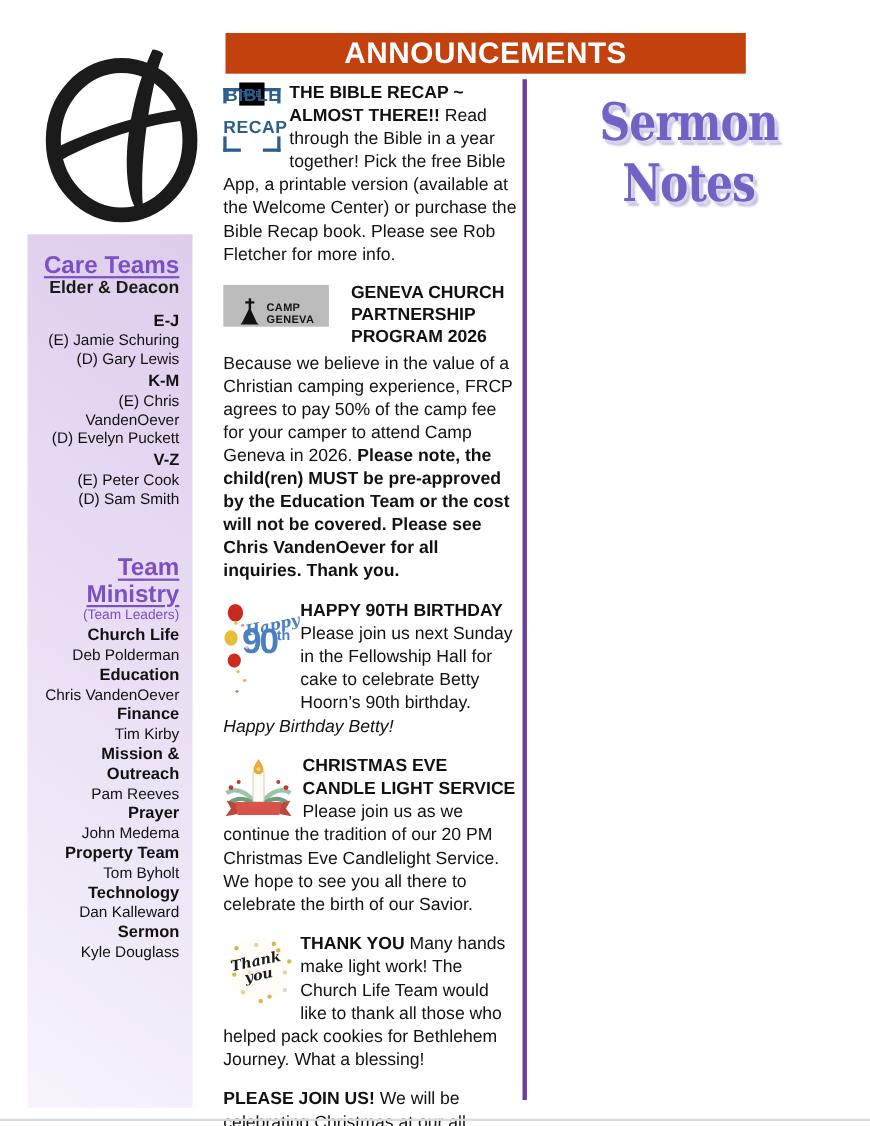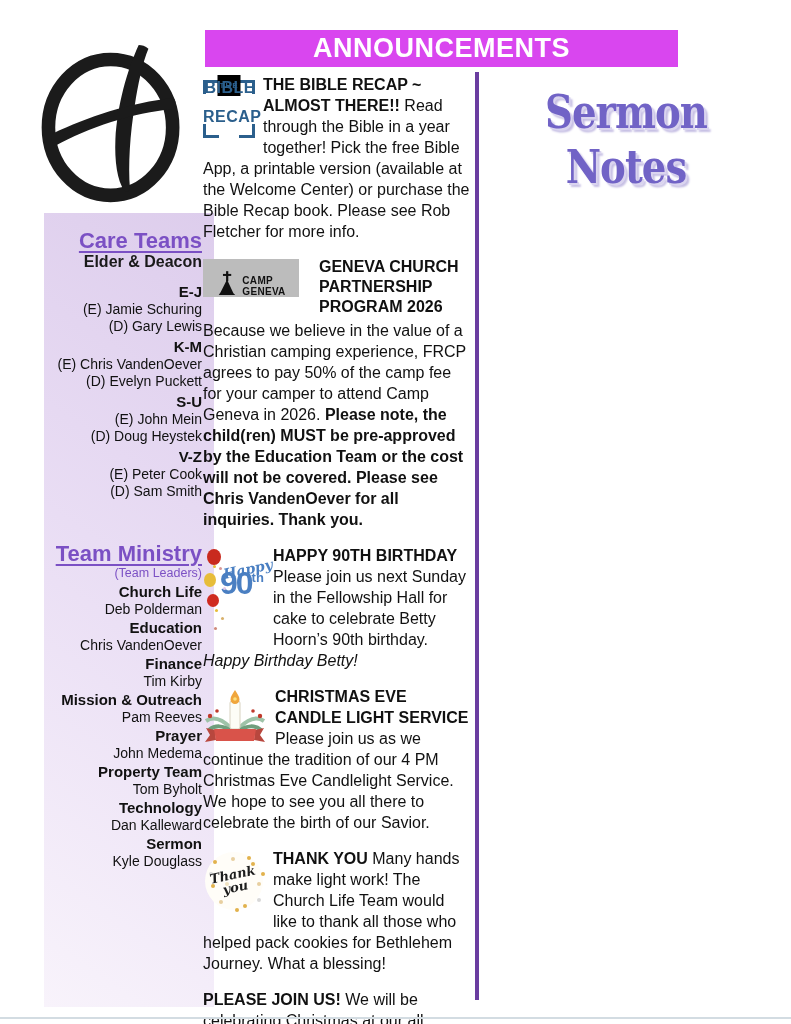--- a/index.html
+++ b/index.html
@@ -5,35 +5,35 @@
   html,body{margin:0;padding:0;}
   body{
     width:791px;height:1024px;position:relative;background:#ffffff;
     font-family:"Liberation Sans", sans-serif;color:#111;overflow:hidden;
   }
   .page{position:absolute;inset:0;}
 
   
   .banner{
     position:absolute;left:205px;top:30px;width:473px;height:37px;
-    background:#d946ef;display:flex;align-items:center;justify-content:center;
+    background:#c2410c;display:flex;align-items:center;justify-content:center;
   }
   .banner span{
     color:#ffffff;font-weight:bold;font-size:27px;letter-spacing:.5px;
   }
 
   
   .logo-box{position:absolute;left:30px;top:36px;width:165px;height:177px;background:#fff;}
   .logo-box svg{width:100%;height:100%;}
 
   
   .sidebar{
-    position:absolute;left:25px;top:213px;width:170px;height:794px;
+    position:absolute;left:25px;top:213px;width:150px;height:794px;
     background:linear-gradient(215deg,#ddcdec 0%,#e9ddf4 45%,#f8f3fb 100%);
-    box-sizing:border-box;padding:16px 12px 0 6px;text-align:right;margin-left:19px;
+    box-sizing:border-box;padding:16px 12px 0 6px;text-align:right;
   }
   .side-title{
     font-size:22px;font-weight:bold;color:#7b50c4;
     text-decoration:underline;text-underline-offset:3px;line-height:24px;
   }
   .side-sub{font-size:16px;font-weight:bold;color:#1a1a1a;margin-bottom:12px;}
   .tm-sub{font-size:12.5px;font-weight:normal;color:#7b50c4;margin-bottom:3px;}
   .grp{font-size:15px;font-weight:bold;line-height:18px;margin-top:3px;}
   .nm{font-size:14px;line-height:17px;}
   .role{font-size:15px;font-weight:bold;line-height:18px;margin-top:1px;}
@@ -156,25 +156,20 @@
 
     <div>
       <div class="grp">E-J</div>
       <div class="nm">(E) Jamie Schuring</div>
       <div class="nm">(D) Gary Lewis</div>
     </div>
     <div>
       <div class="grp">K-M</div>
       <div class="nm">(E) Chris VandenOever</div>
       <div class="nm">(D) Evelyn Puckett</div>
-    </div>
-    <div>
-      <div class="grp">S-U</div>
-      <div class="nm">(E) John Mein</div>
-      <div class="nm">(D) Doug Heystek</div>
     </div>
     <div>
       <div class="grp">V-Z</div>
       <div class="nm">(E) Peter Cook</div>
       <div class="nm">(D) Sam Smith</div>
     </div>
 
     <div class="tm-block">
       <div class="side-title">Team Ministry</div>
       <div class="tm-sub">(Team Leaders)</div>
@@ -254,21 +249,21 @@
           <circle cx="14" cy="23" r="1.8" fill="#c0392b"></circle>
           <circle cx="50" cy="23" r="1.8" fill="#c0392b"></circle>
           <rect x="27" y="13" width="10" height="28" rx="2" fill="#fdfdf6" stroke="#d8d2c0" stroke-width="1"></rect>
           <path d="M32,2 C34.5,6 36.5,8.5 36.5,11.5 A4.5,4.5 0 1 1 27.5,11.5 C27.5,8.5 29.5,6 32,2 Z" fill="#f0a63c"></path>
           <circle cx="32" cy="11" r="1.8" fill="#fbe07a"></circle>
           <path d="M12,42 L3,40 L7,47 L2,54 L13,52 Z" fill="#b8473e"></path>
           <path d="M52,42 L61,40 L57,47 L62,54 L51,52 Z" fill="#b8473e"></path>
           <path d="M11,41 L53,41 L51,53 L13,53 Z" fill="#d9534a"></path>
         </svg>
       </div>
-      <p><b>CHRISTMAS EVE CANDLE LIGHT SERVICE</b><span> Please join us as we continue the tradition of our 4 PM Christmas Eve Candlelight Service. We hope to see you all there to celebrate the birth of our Savior.</span></p>
+      <p><b>CHRISTMAS EVE CANDLE LIGHT SERVICE</b><span> Please join us as we continue the tradition of our 20 PM Christmas Eve Candlelight Service. We hope to see you all there to celebrate the birth of our Savior.</span></p>
     </section>
 
     <section class="sec">
       <div class="ty">
         <div class="ty-text">
           <span>Thank</span>
           <span>you</span>
         </div>
       </div>
       <p><b>THANK YOU</b><span> Many hands make light work!  The Church Life Team would like to thank all those who helped pack cookies for Bethlehem Journey.  What a blessing!</span></p>

